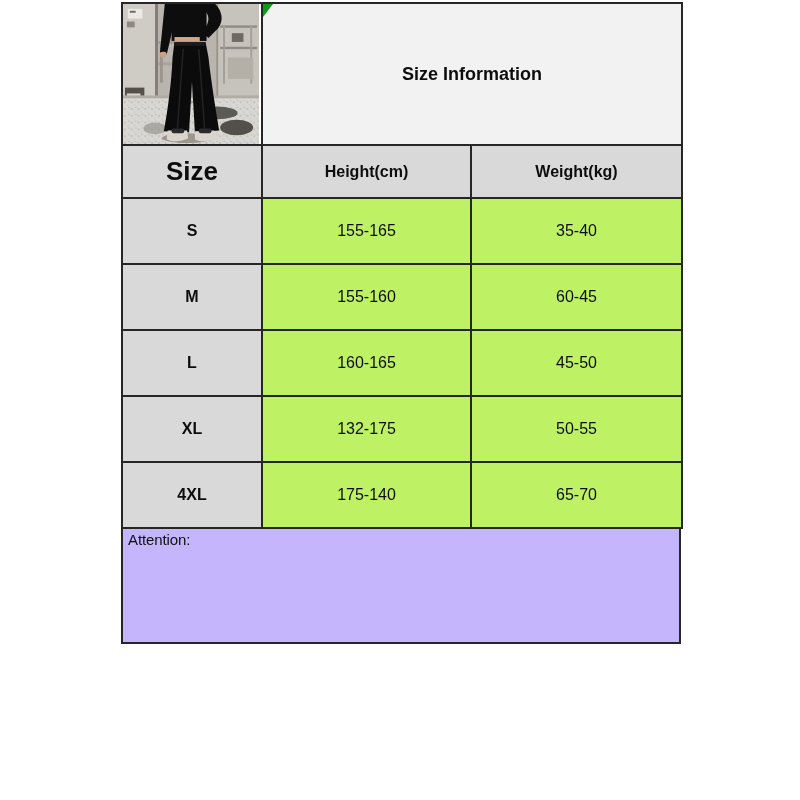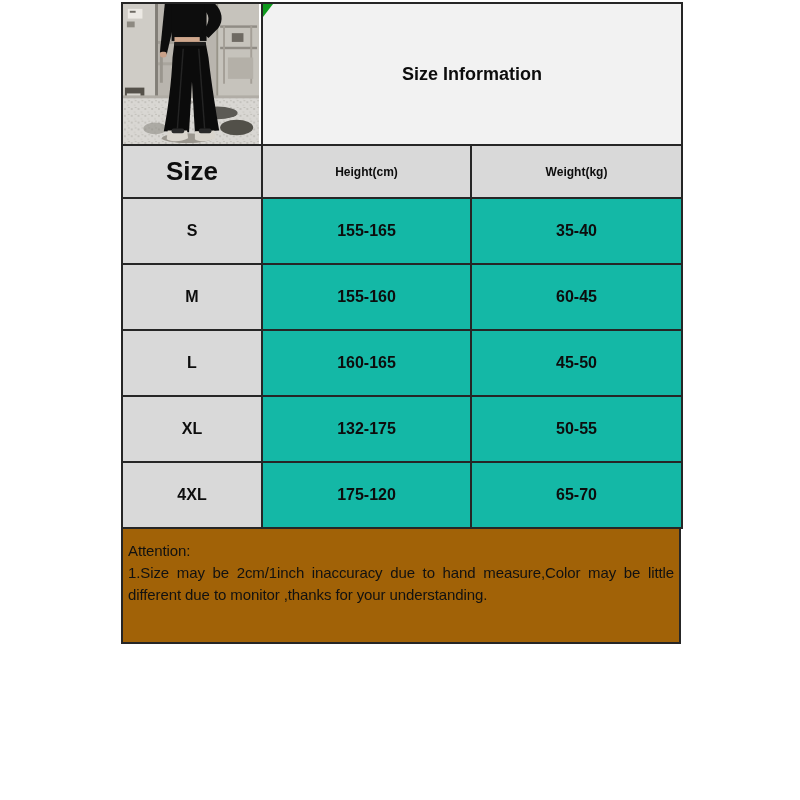--- a/index.html
+++ b/index.html
@@ -58,33 +58,33 @@
   .green-marker {
     position: absolute;
     top: 0;
     left: 0;
     width: 0;
     height: 0;
     border-top: 13px solid #0f9a1e;
     border-right: 10px solid transparent;
   }
 
-  th { background: #d9d9d9; font-weight: bold; font-size: 12px; }
+  th { background: #d9d9d9; font-weight: bold; font-size: 16px; }
   th.size-h { font-size: 26px; }
 
   td.label { background: #d9d9d9; font-weight: bold; font-size: 16px; }
-  td.val   { background: #14b8a6; font-weight: bold; font-size: 16px; color: #1a1a1a; }
+  td.val   { background: #bef264; font-weight: normal; font-size: 16px; color: #1a1a1a; }
 
   .attention {
     width: 560px;
     height: 115px;
-    background: #a16207;
+    background: #c4b5fd;
     border: 2px solid #262626;
     border-top: none;
-    padding: 11px 5px;
+    padding: 0 5px;
     font-size: 15px;
     line-height: 1.47;
     color: #111111;
     letter-spacing: -0.1px;
   }
   .attention .heading { font-weight: normal; }
   .attention p { margin: 0; text-align: justify; }
 </style>
 </head>
 <body>
@@ -189,25 +189,24 @@
           <td class="val">160-165</td>
           <td class="val">45-50</td>
         </tr>
         <tr class="data-row">
           <td class="label">XL</td>
           <td class="val">132-175</td>
           <td class="val">50-55</td>
         </tr>
         <tr class="data-row">
           <td class="label">4XL</td>
-          <td class="val">175-120</td>
+          <td class="val">175-140</td>
           <td class="val">65-70</td>
         </tr>
       </tbody>
     </table>
 
     <div class="attention">
       <div class="heading">Attention:</div>
-      <p>1.Size may be 2cm/1inch inaccuracy due to hand measure,Color may be little different due to monitor ,thanks for your understanding.</p>
     </div>
 
   </div>
 </div>
 
 </body></html>

